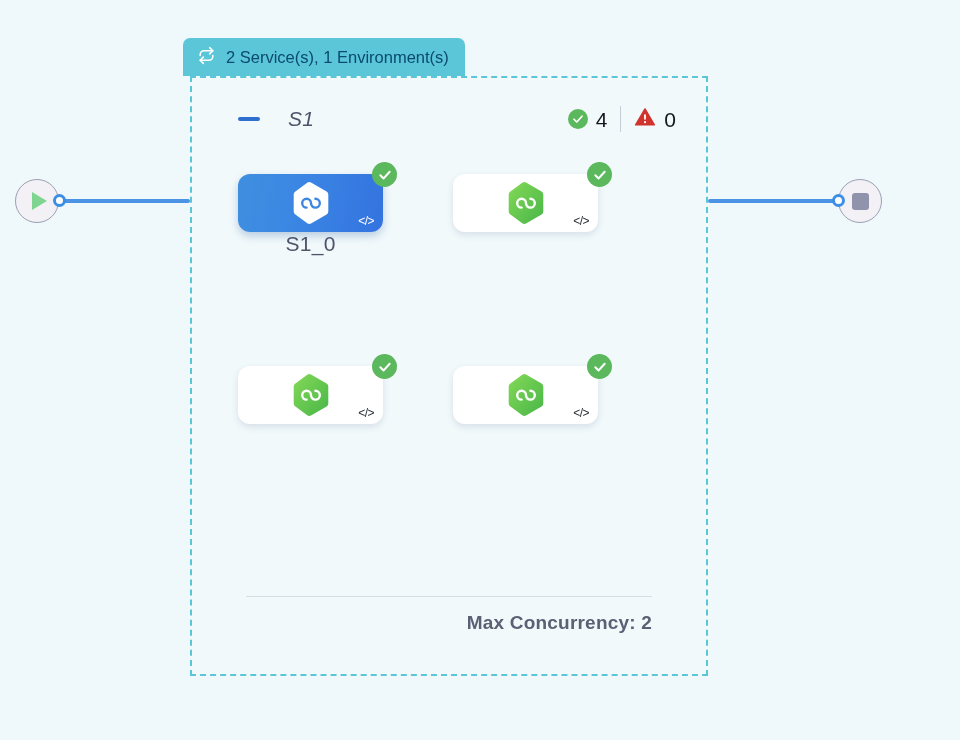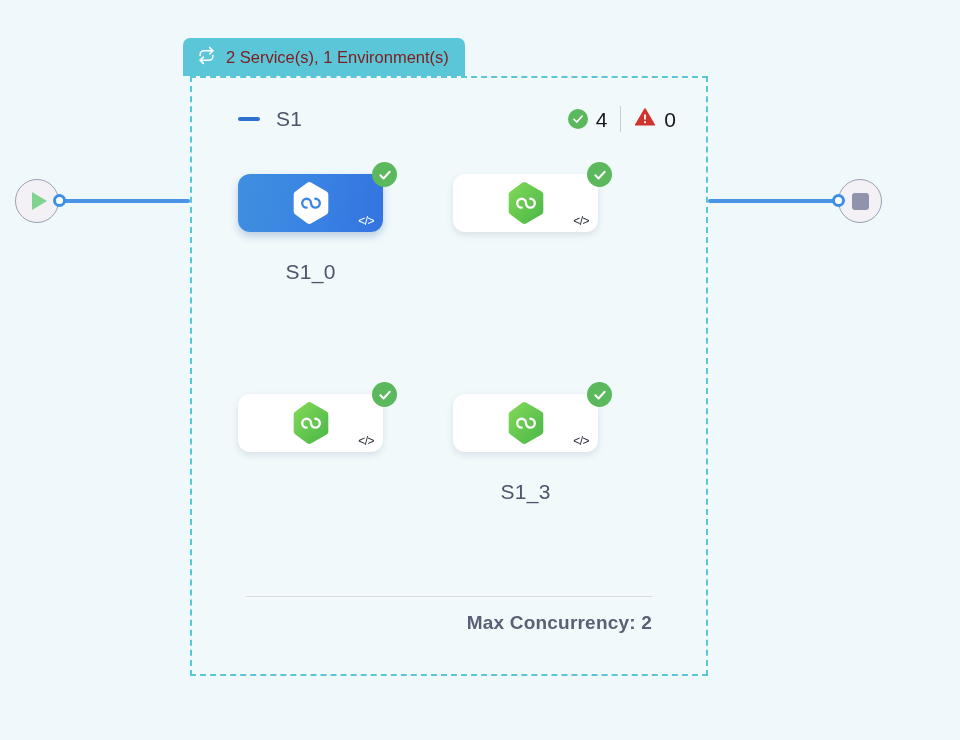--- a/index.html
+++ b/index.html
@@ -76,21 +76,21 @@
     position: absolute;
     left: 183px;
     top: 38px;
     height: 38px;
     padding: 0 16px 0 14px;
     background: #5ac6d8;
     border-radius: 7px 7px 0 0;
     display: flex;
     align-items: center;
     gap: 10px;
-    color: #7f1d1d;
+    color: #0c4a6e;
     font-size: 16.5px;
     z-index: 4;
     box-sizing: border-box;
   }
   .group-header .hdr-label { white-space: nowrap; line-height: 1; }
 
   
   .group-body {
     position: absolute;
     left: 190px;
@@ -114,24 +114,25 @@
     box-sizing: border-box;
   }
   .collapse-icon {
     width: 22px;
     height: 4px;
     background: #2f6fd0;
     border-radius: 2px;
     flex: 0 0 auto;
   }
   .stage-name {
-    margin-left: 16px;
+    margin-left: 28px;
     font-size: 21px;
     color: #4e5569;
     letter-spacing: .3px;
+    font-style: italic;
   }
   .counters {
     margin-left: auto;
     display: flex;
     align-items: center;
     gap: 9px;
   }
   .counter { display: flex; align-items: center; gap: 8px; }
   .counter-num {
     font-size: 21px;
@@ -212,21 +213,20 @@
     border-radius: 50%;
     background: #5cb85c;
     display: flex;
     align-items: center;
     justify-content: center;
     z-index: 3;
   }
   .node-label {
     width: 145px;
     text-align: center;
-    margin-top: 28px;
     font-size: 21px;
     color: #4e5569;
     letter-spacing: .3px;
   }
 
   
   .footer-divider {
     position: absolute;
     left: 54px;
     right: 54px;
@@ -391,21 +391,20 @@
               </svg>
             </span>
             <span class="code-glyph">&lt;/&gt;</span>
           </div>
           <span class="badge-check">
             <svg width="14" height="14" viewBox="0 0 24 24" fill="none" stroke="#ffffff" stroke-width="3.4" stroke-linecap="round" stroke-linejoin="round">
               <polyline points="4 12.5 9.5 18 20 6.5"></polyline>
             </svg>
           </span>
         </div>
-        <div class="node-label">S1_3</div>
       </div>
 
     </div>
 
     <div class="footer-divider"></div>
     <div class="footer-text">Max Concurrency: 2</div>
   </div>
 
 </div>
 

